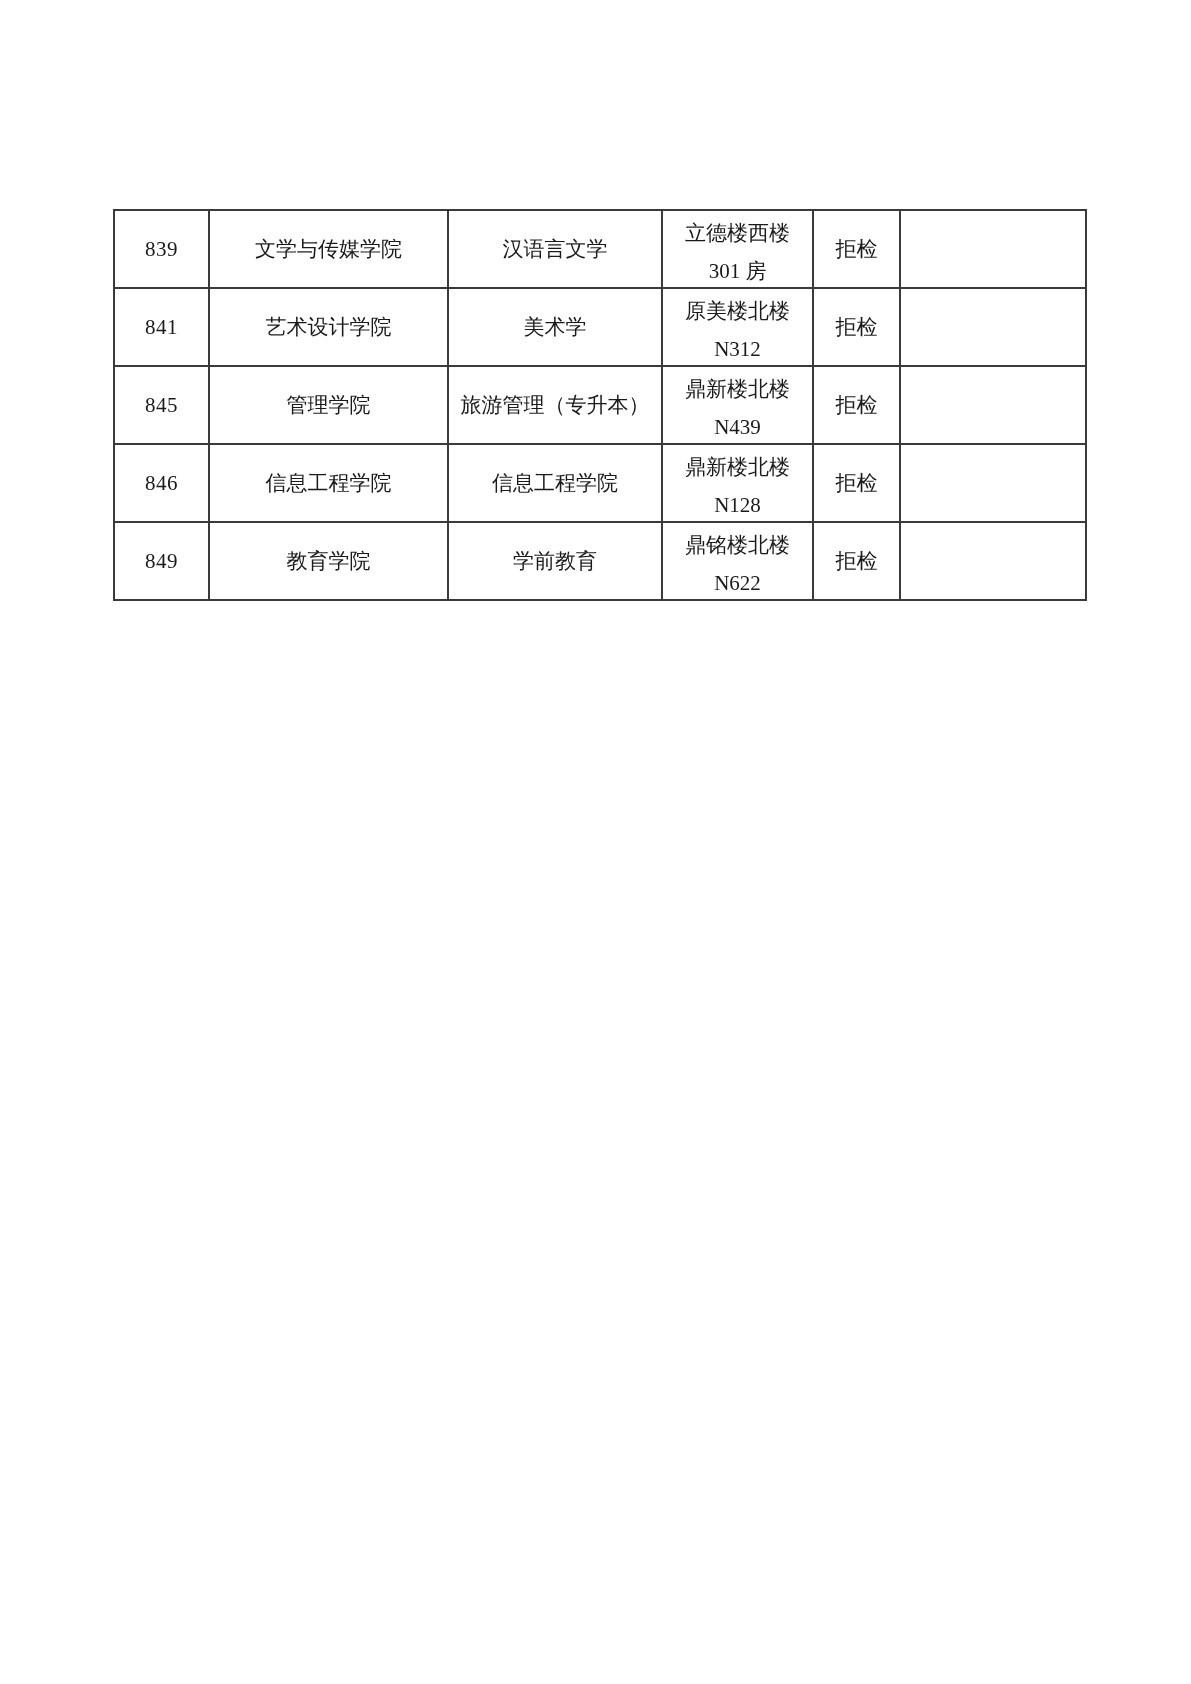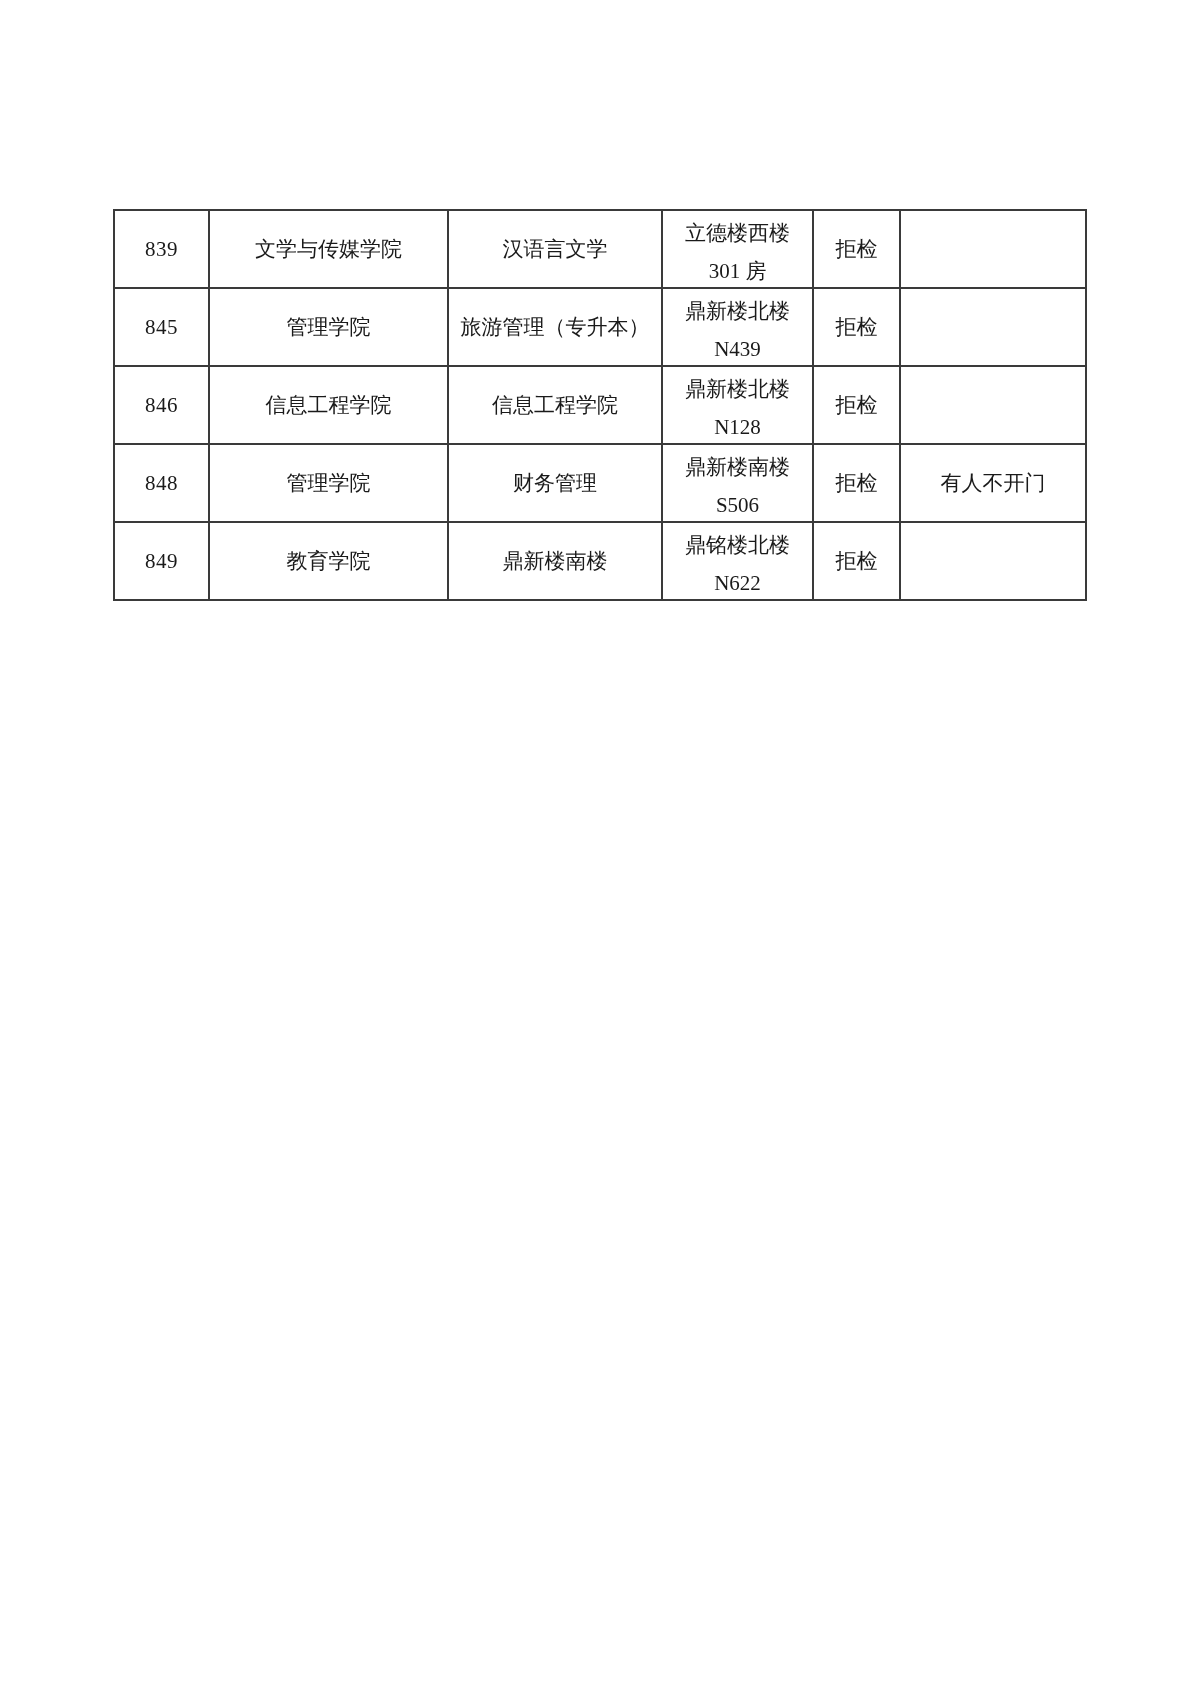--- a/index.html
+++ b/index.html
@@ -59,20 +59,31 @@
         <td class="c-college">文学与传媒学院</td>
         <td class="c-major">汉语言文学</td>
         <td class="c-loc">
           <div>立德楼西楼</div>
           <div>301 房</div>
         </td>
         <td class="c-status">拒检</td>
         <td class="c-note"></td>
       </tr>
       <tr>
+        <td class="c-no">841</td>
+        <td class="c-college">艺术设计学院</td>
+        <td class="c-major">美术学</td>
+        <td class="c-loc">
+          <div>原美楼北楼</div>
+          <div>N312</div>
+        </td>
+        <td class="c-status">拒检</td>
+        <td class="c-note"></td>
+      </tr>
+      <tr>
         <td class="c-no">845</td>
         <td class="c-college">管理学院</td>
         <td class="c-major">旅游管理（专升本）</td>
         <td class="c-loc">
           <div>鼎新楼北楼</div>
           <div>N439</div>
         </td>
         <td class="c-status">拒检</td>
         <td class="c-note"></td>
       </tr>
@@ -81,34 +92,23 @@
         <td class="c-college">信息工程学院</td>
         <td class="c-major">信息工程学院</td>
         <td class="c-loc">
           <div>鼎新楼北楼</div>
           <div>N128</div>
         </td>
         <td class="c-status">拒检</td>
         <td class="c-note"></td>
       </tr>
       <tr>
-        <td class="c-no">848</td>
-        <td class="c-college">管理学院</td>
-        <td class="c-major">财务管理</td>
-        <td class="c-loc">
-          <div>鼎新楼南楼</div>
-          <div>S506</div>
-        </td>
-        <td class="c-status">拒检</td>
-        <td class="c-note">有人不开门</td>
-      </tr>
-      <tr>
         <td class="c-no">849</td>
         <td class="c-college">教育学院</td>
-        <td class="c-major">鼎新楼南楼</td>
+        <td class="c-major">学前教育</td>
         <td class="c-loc">
           <div>鼎铭楼北楼</div>
           <div>N622</div>
         </td>
         <td class="c-status">拒检</td>
         <td class="c-note"></td>
       </tr>
     </tbody>
   </table>
 </div>

